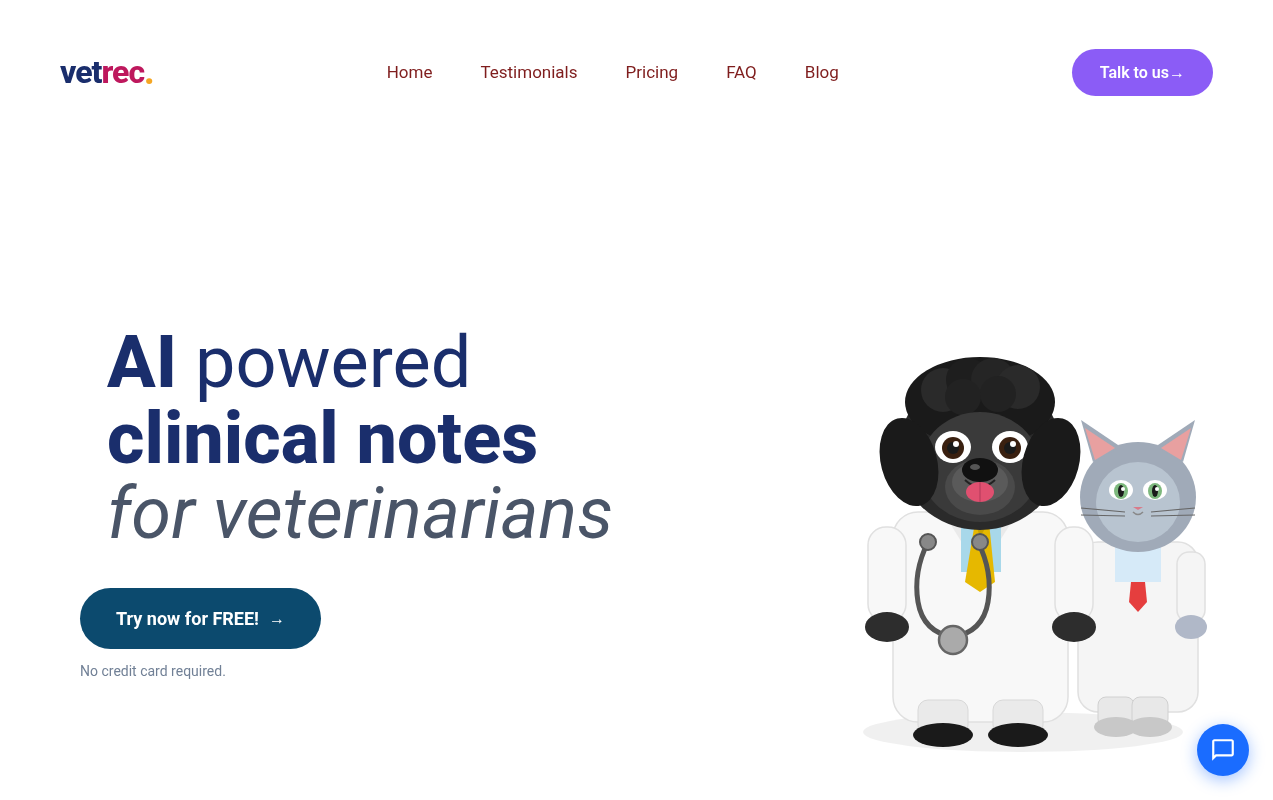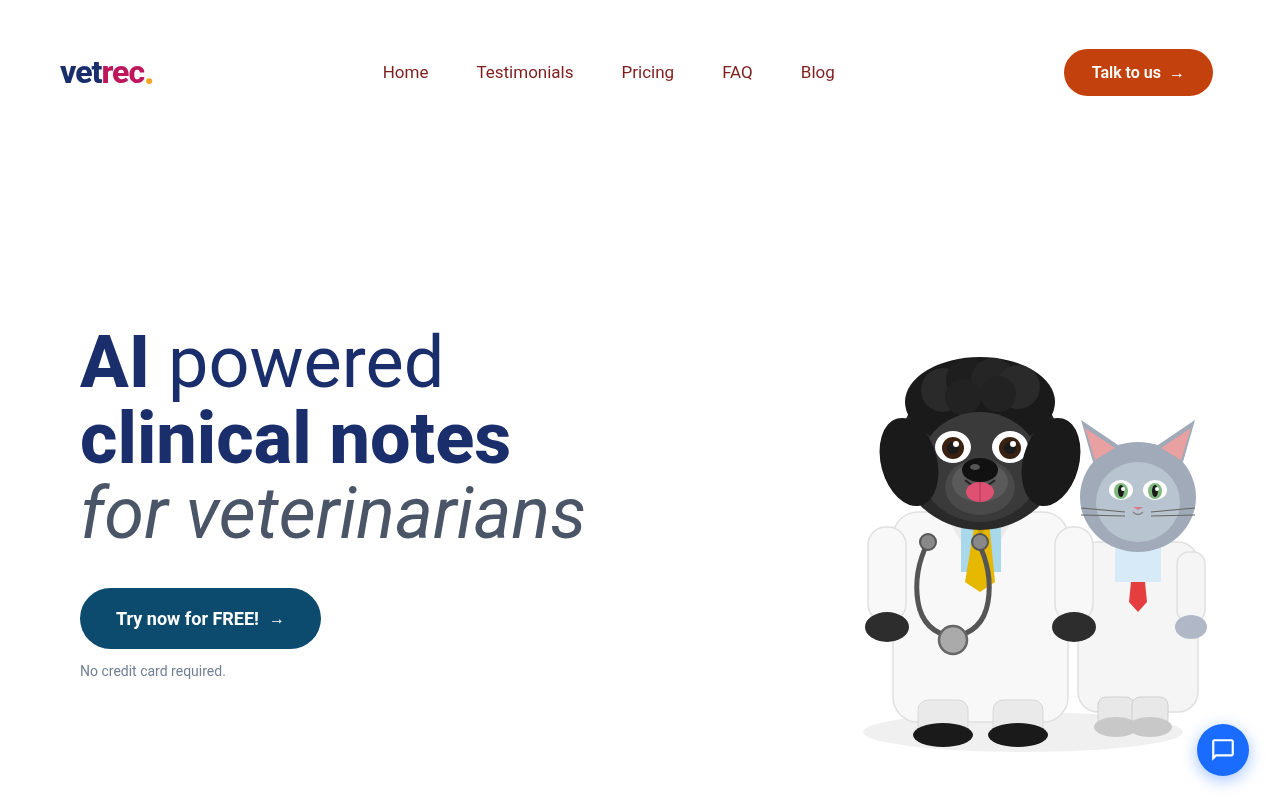--- a/index.html
+++ b/index.html
@@ -61,31 +61,30 @@
 
     nav a {
       text-decoration: none;
       color: #7f1d1d;
       font-size: 17px;
       font-weight: 400;
       transition: color 0.2s;
     }
 
     .talk-btn {
-      background: #c2410c;
+      background: #8b5cf6;
       color: #ffffff !important;
       border: none;
       border-radius: 50px;
       padding: 14px 28px;
       font-size: 16px;
       font-weight: 600;
       cursor: pointer;
       display: flex;
       align-items: flex-end;
-      gap: 8px;
       text-decoration: none;
       transition: background 0.2s;
     }
 
     .arrow-icon {
       font-size: 16px;
     }
 
     
     main {
@@ -101,20 +100,21 @@
       max-width: 680px;
       z-index: 2;
     }
 
     .hero-headline {
       font-size: 72px;
       line-height: 1.05;
       color: #1a2e6c;
       font-weight: 400;
       margin-bottom: 8px;
+      margin-left: 27px;
     }
 
     .hero-headline .ai-bold {
       font-weight: 800;
       color: #1a2e6c;
     }
 
     .hero-headline .powered {
       font-weight: 400;
       color: #1a2e6c;

